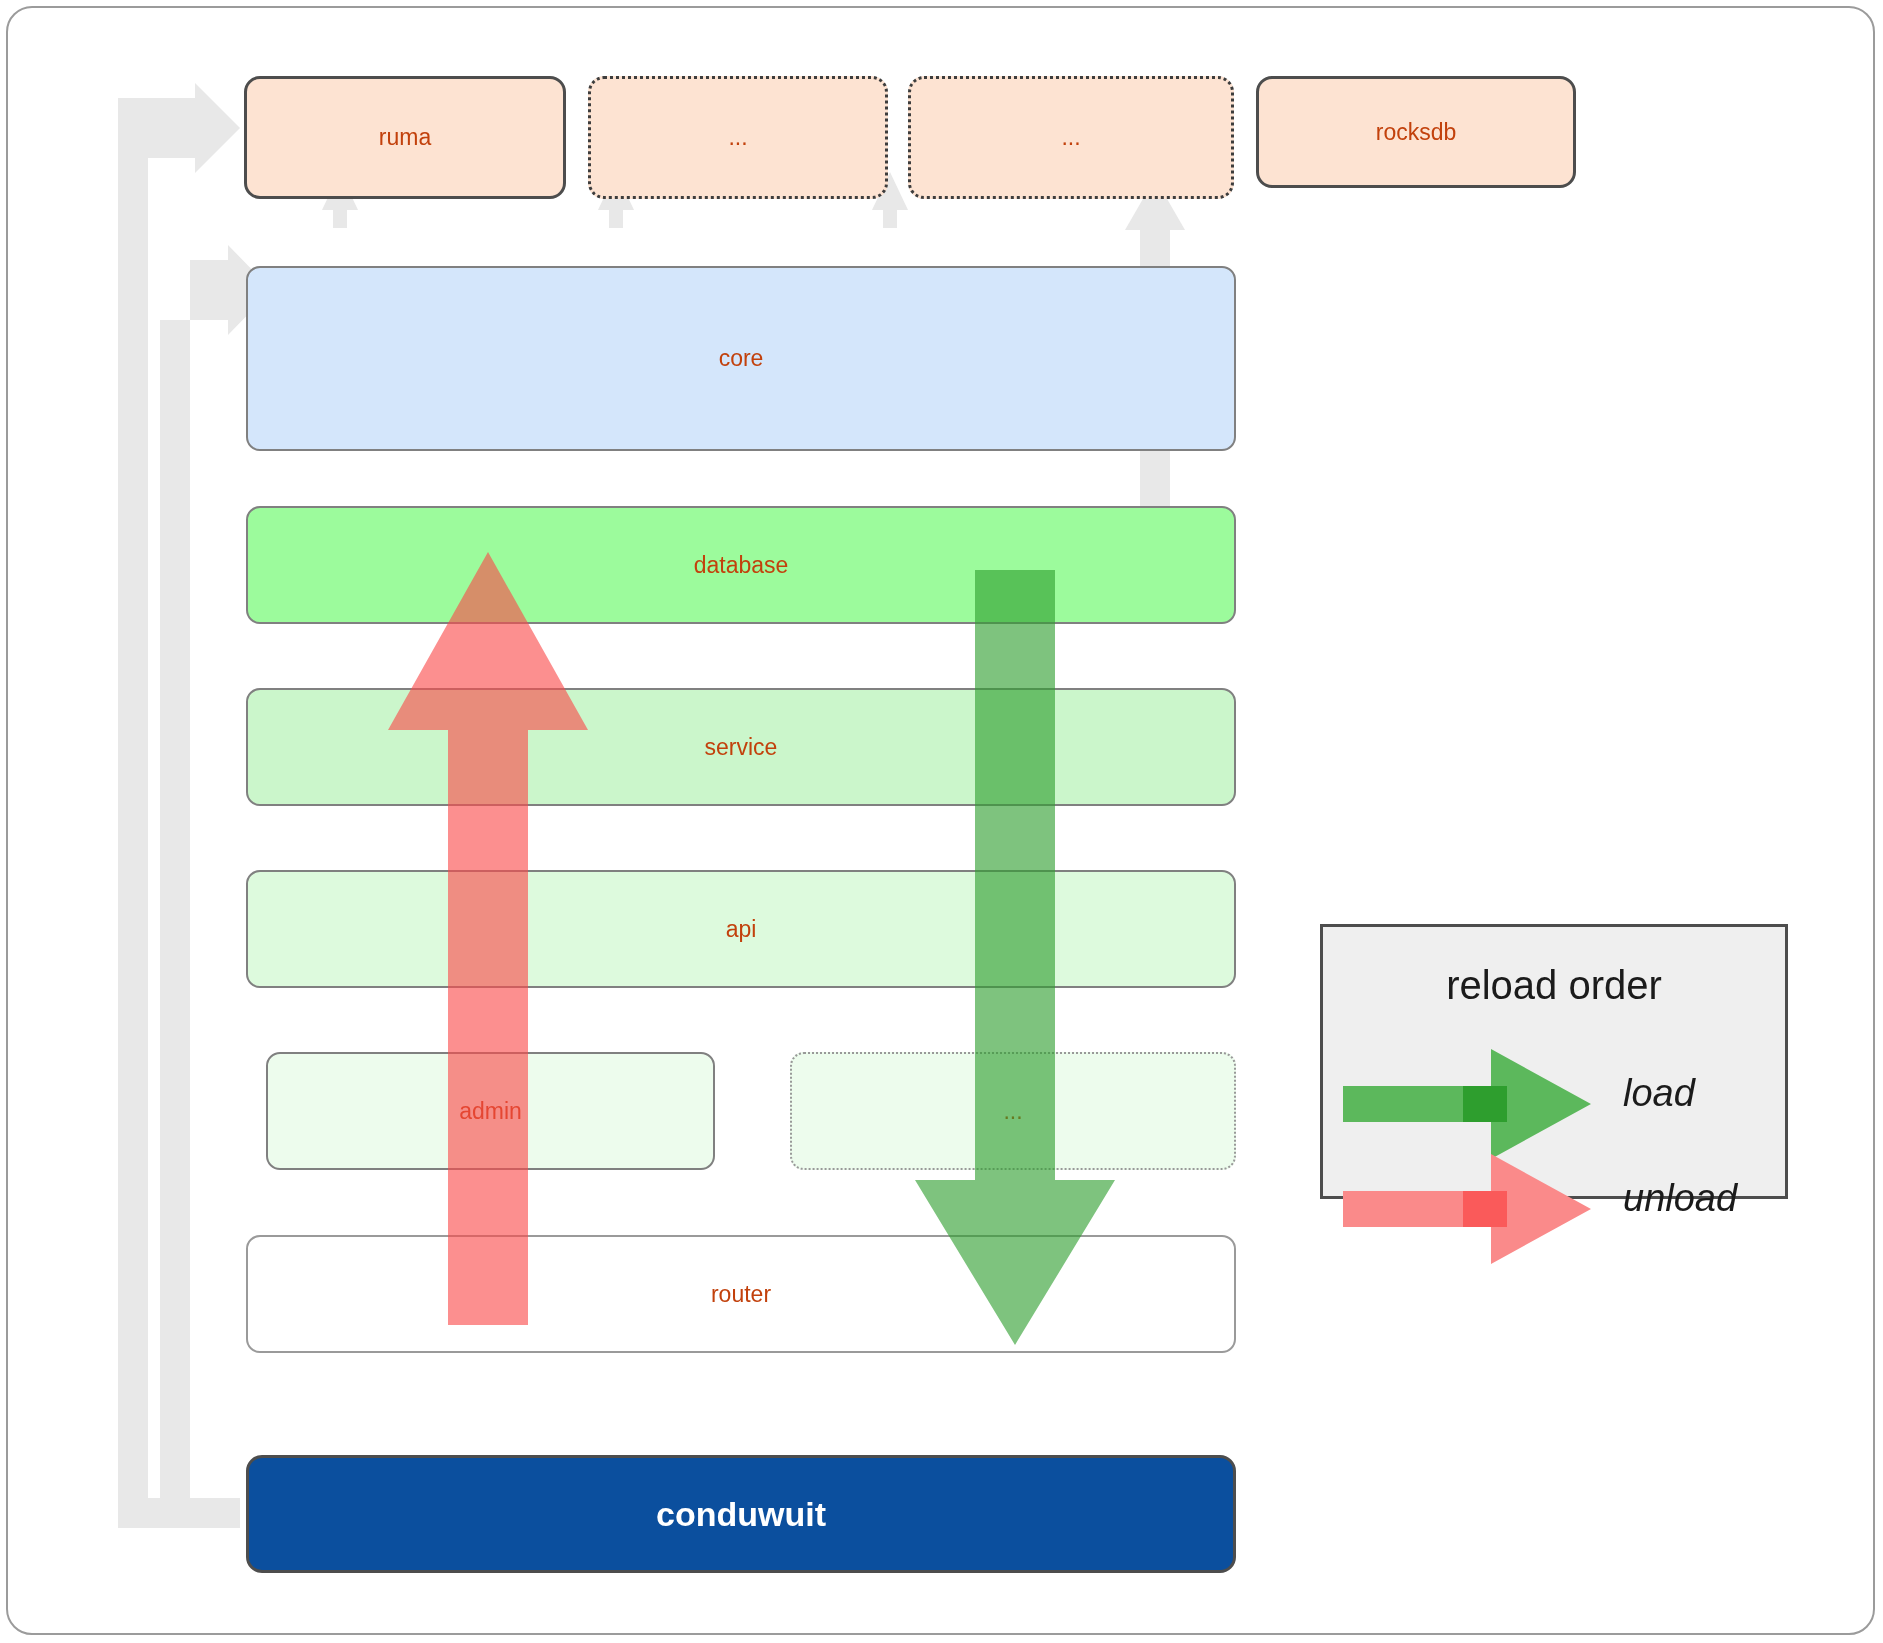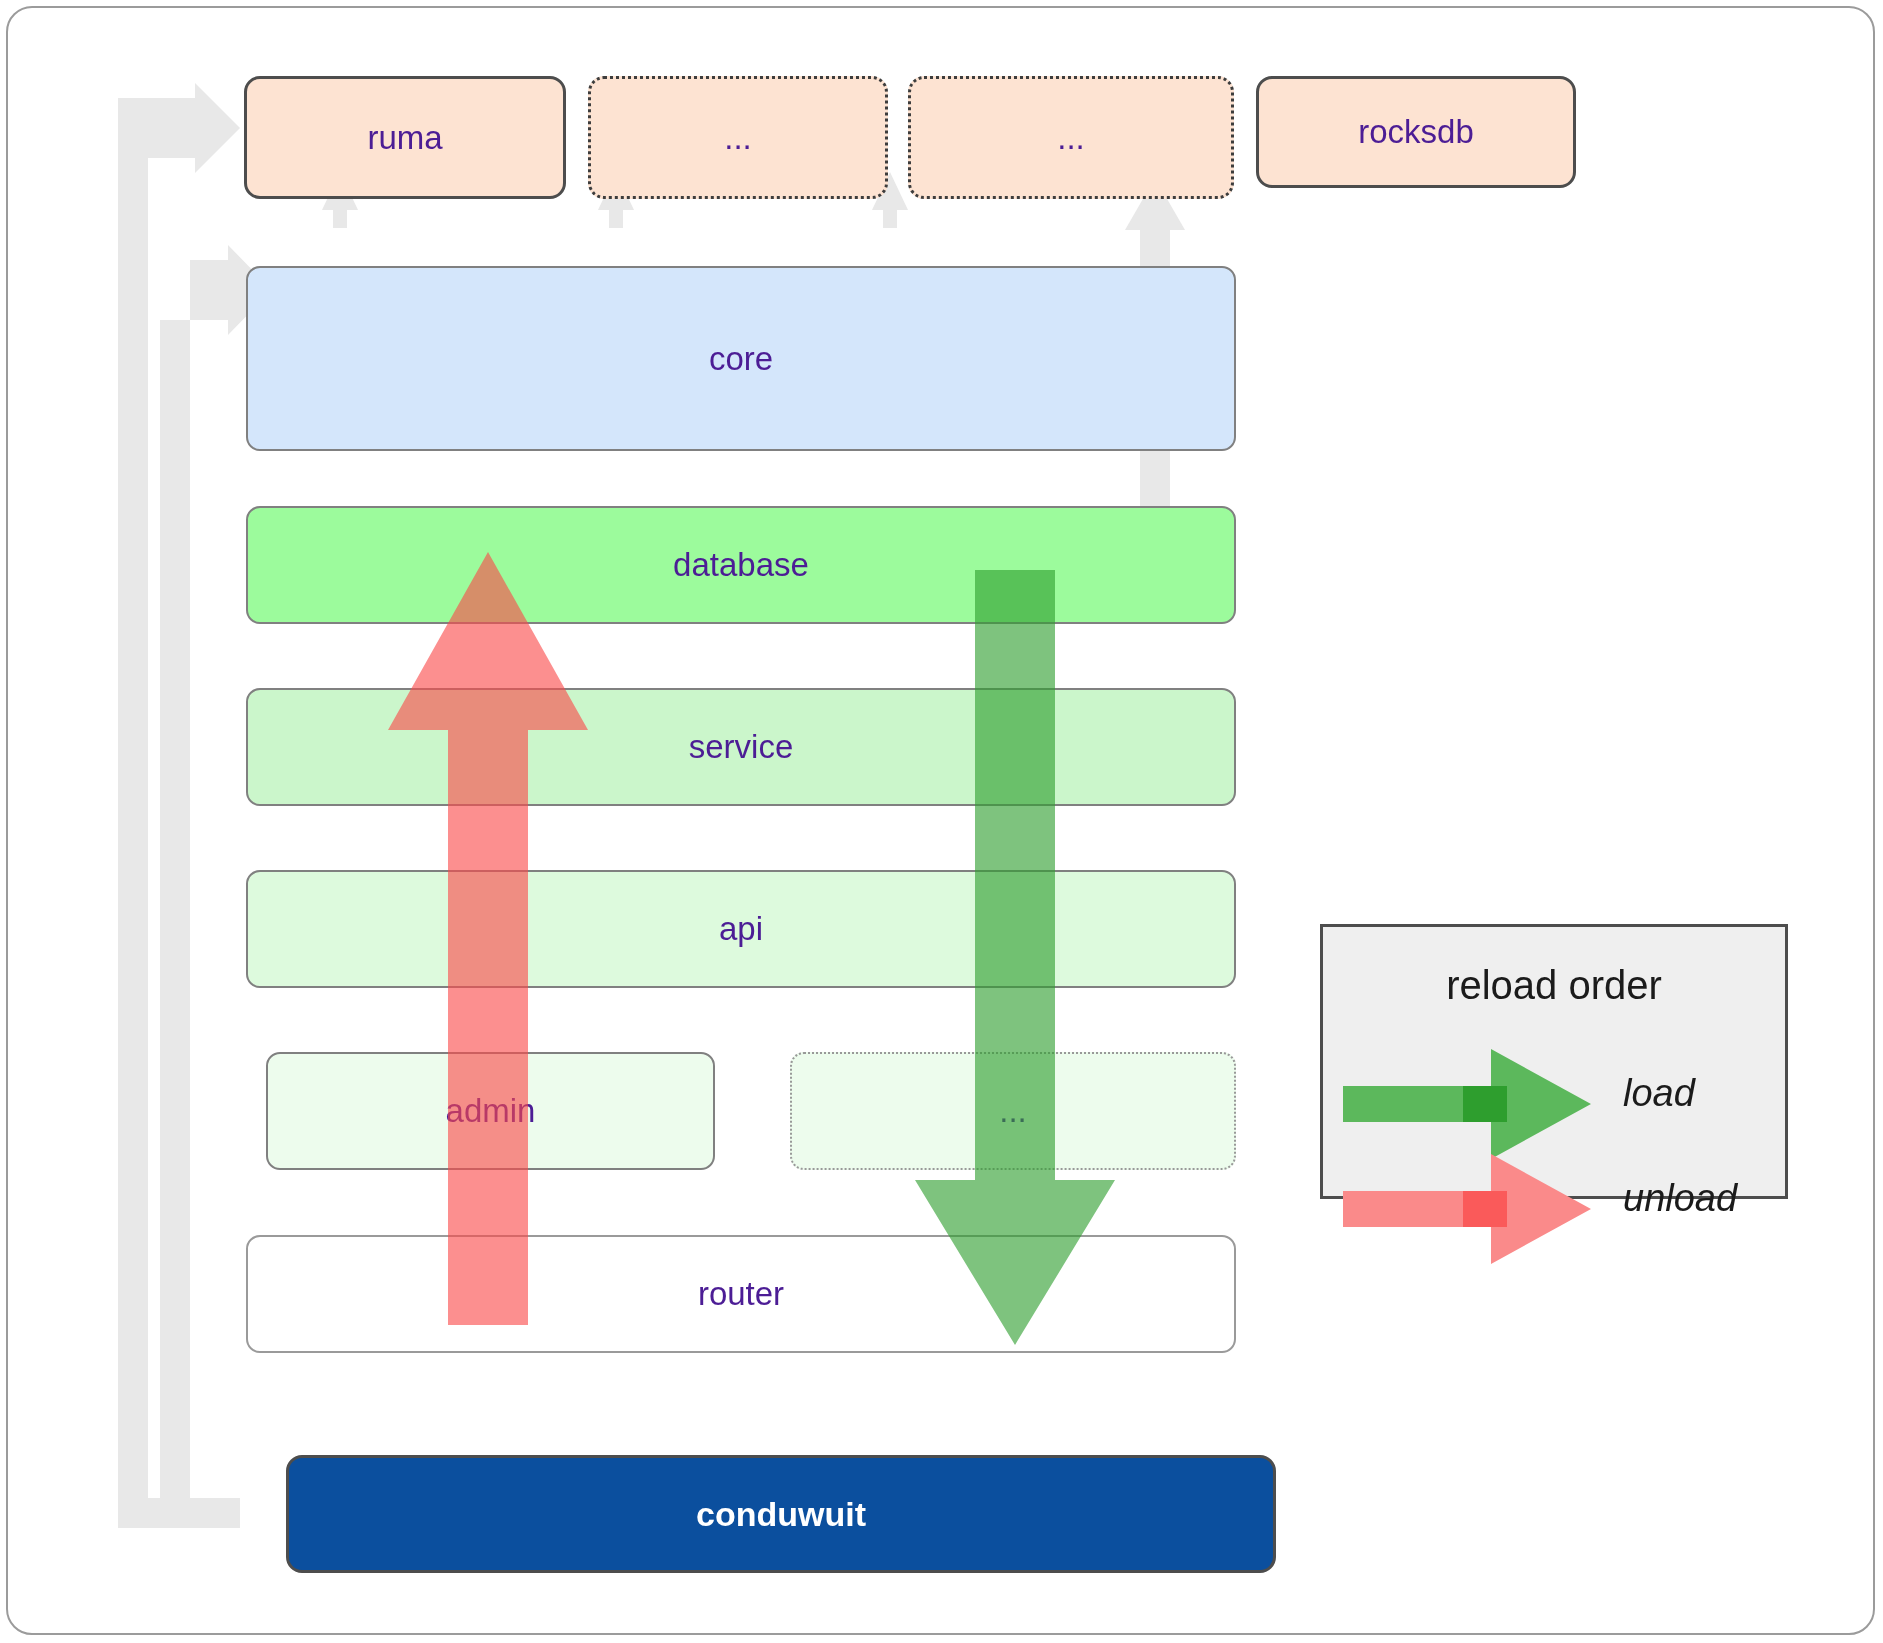--- a/index.html
+++ b/index.html
@@ -30,22 +30,22 @@
   #flowarrows{z-index:6;}
 
   
   .box{
     position:absolute;
     box-sizing:border-box;
     display:flex;
     align-items:center;
     justify-content:center;
     border-radius:14px;
-    font-size:33px;
-    color:#4c1d95;
+    font-size:23px;
+    color:#c2410c;
     z-index:4;
   }
   .box.solid-dark{border:3px solid #4d4d4d;}
   .box.solid-gray{border:2px solid #808080;}
   .box.dotted-dark{border:3px dotted #3d3d3d;}
   .box.dotted-gray{border:2px dotted #999999;}
   .box.thin-gray{border:2px solid #9a9a9a;}
 
   .dep{background:#fde3d2;border-radius:16px;}
 
@@ -142,21 +142,21 @@
   </div>
 
   <div class="box dotted-gray" style="left:790px;top:1052px;width:446px;height:118px;background:#edfced;">
     <span class="lbl">...</span>
   </div>
 
   <div class="box thin-gray" style="left:246px;top:1235px;width:990px;height:118px;background:#ffffff;">
     <span class="lbl">router</span>
   </div>
 
-  <div class="box solid-dark" style="left:246px;top:1455px;width:990px;height:118px;background:#0b4f9e;color:#ffffff;font-weight:bold;font-size:34px;border-radius:16px;margin-left:40px;">
+  <div class="box solid-dark" style="left:246px;top:1455px;width:990px;height:118px;background:#0b4f9e;color:#ffffff;font-weight:bold;font-size:34px;border-radius:16px;">
     <span class="lbl">conduwuit</span>
   </div>
 
   <svg class="layer" id="flowarrows" viewBox="0 0 1883 1643" xmlns="http://www.w3.org/2000/svg">
 
     <g opacity="0.62">
       <path d="M 448,1325 L 448,730 L 388,730 L 488,552 L 588,730 L 528,730 L 528,1325 Z" fill="#fa4b4b"></path>
     </g>
 
     <g opacity="0.62">

